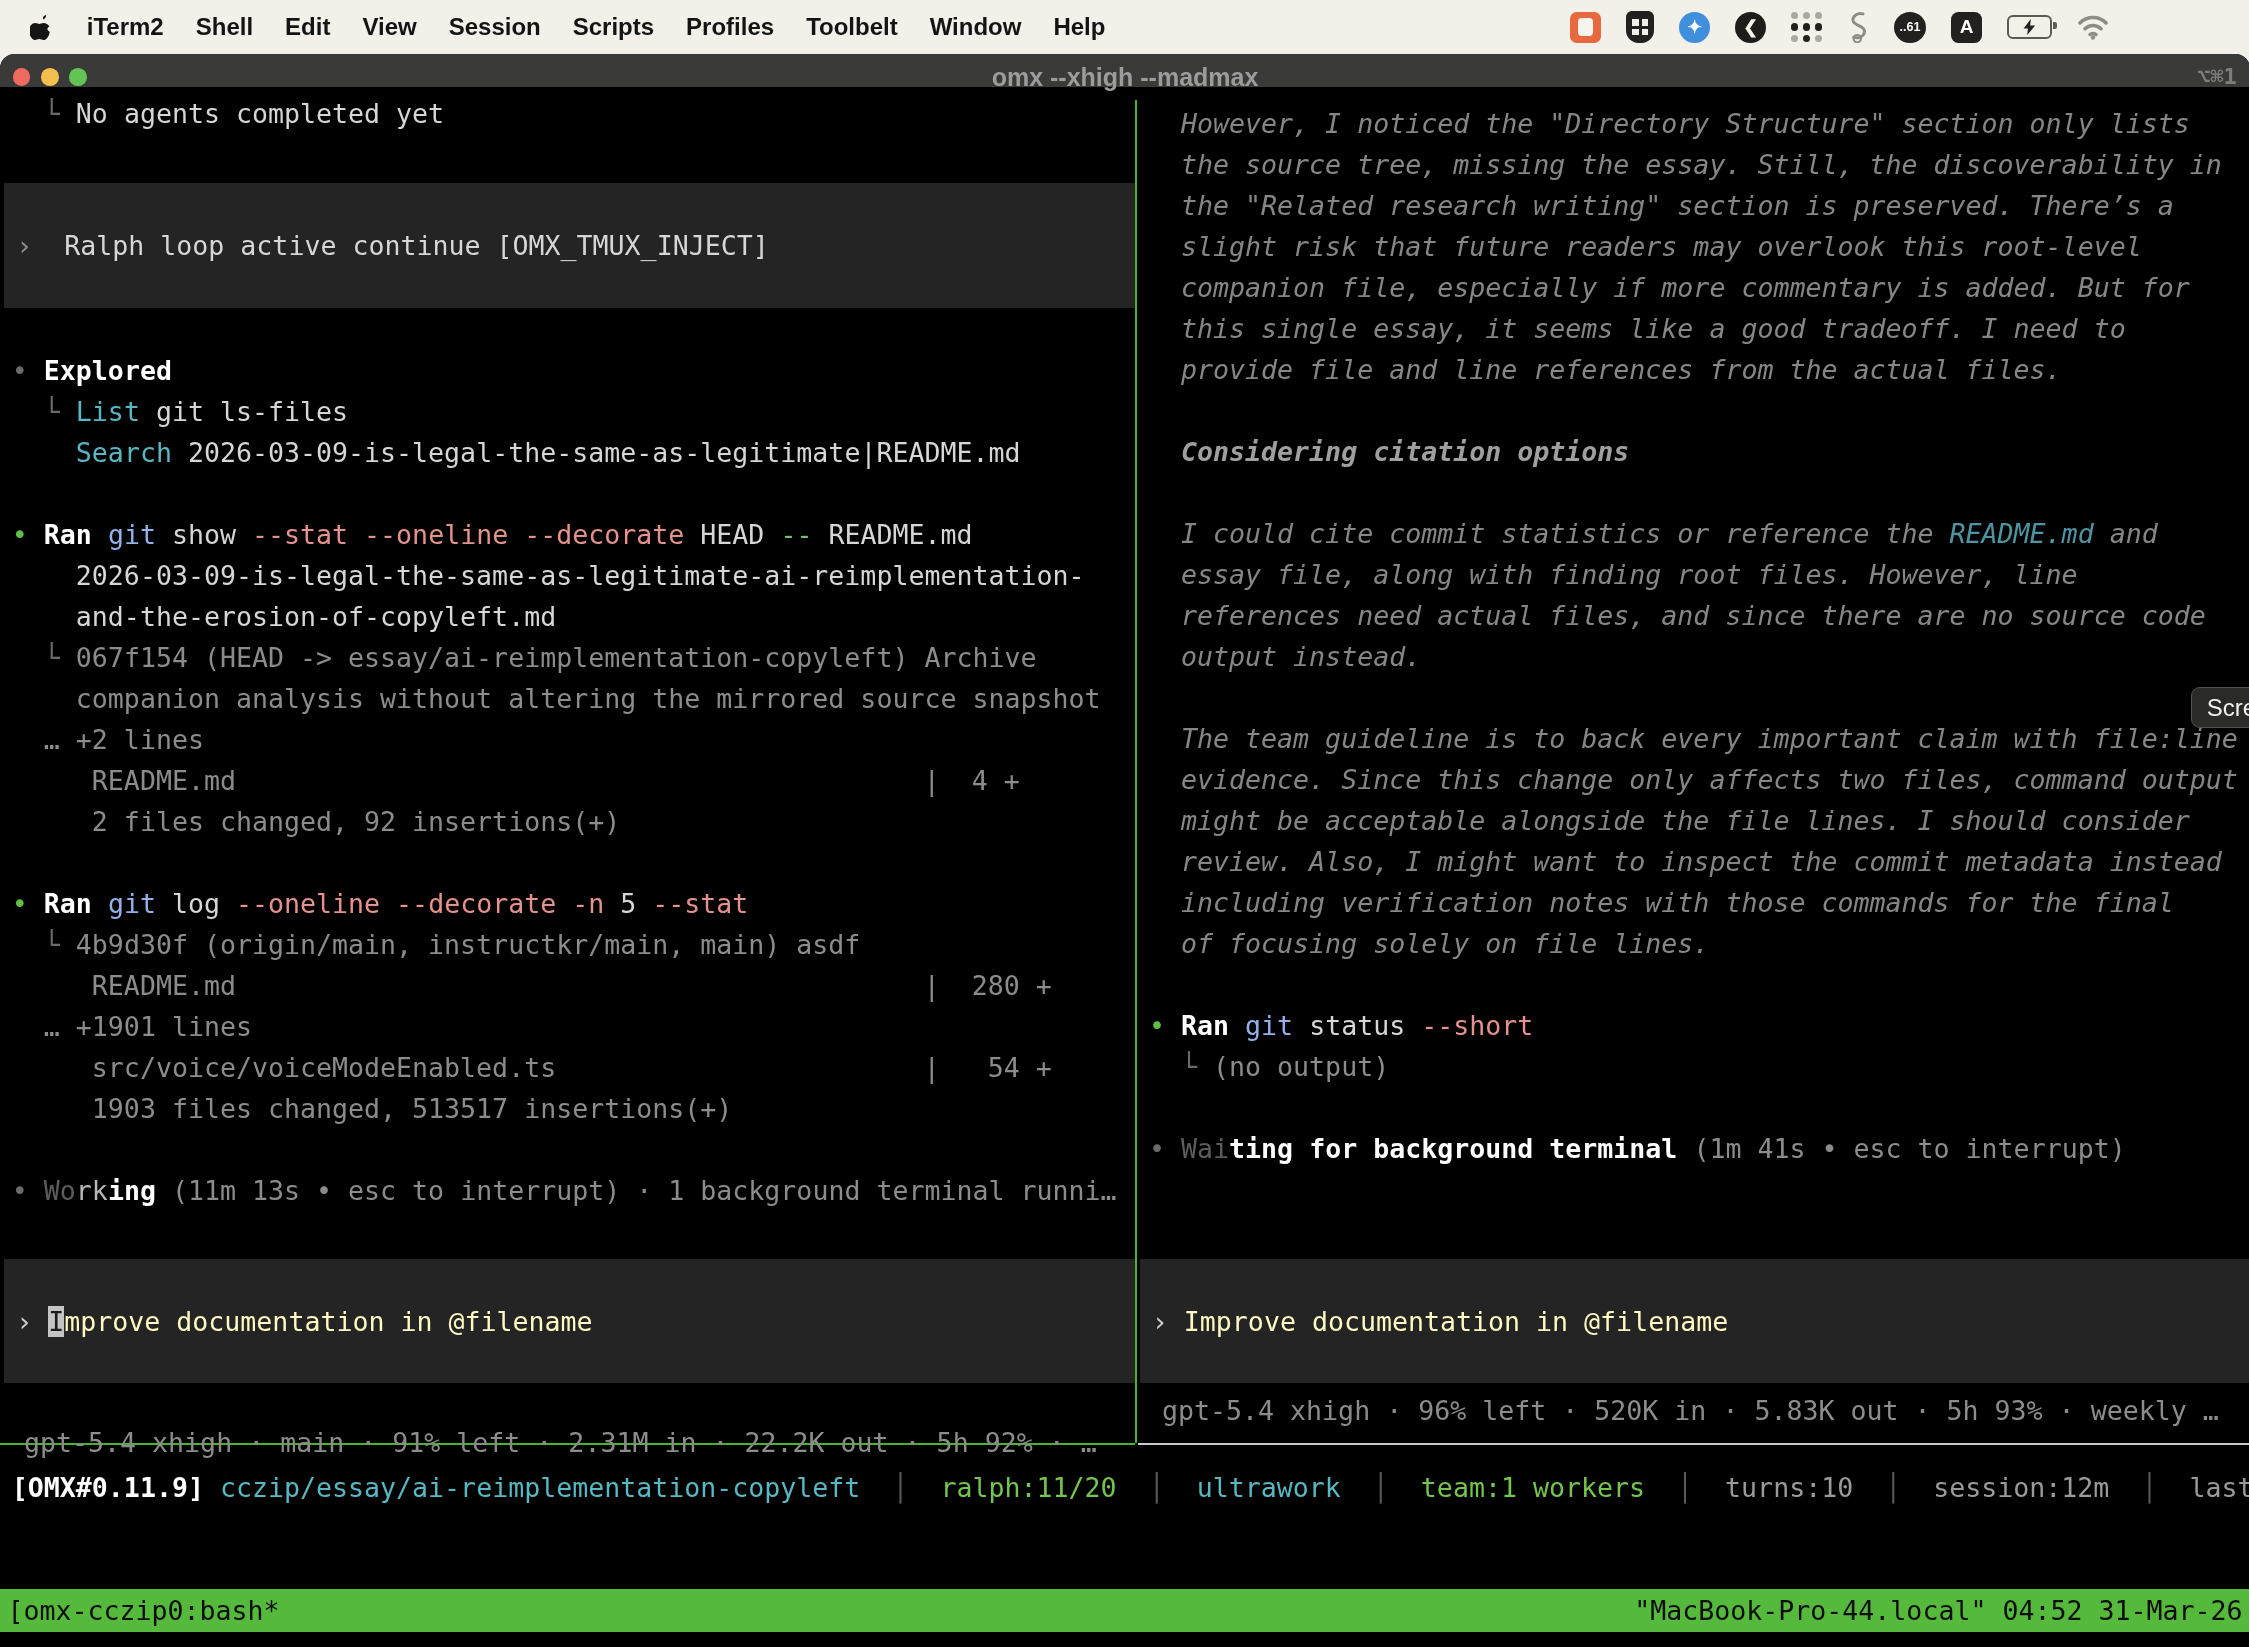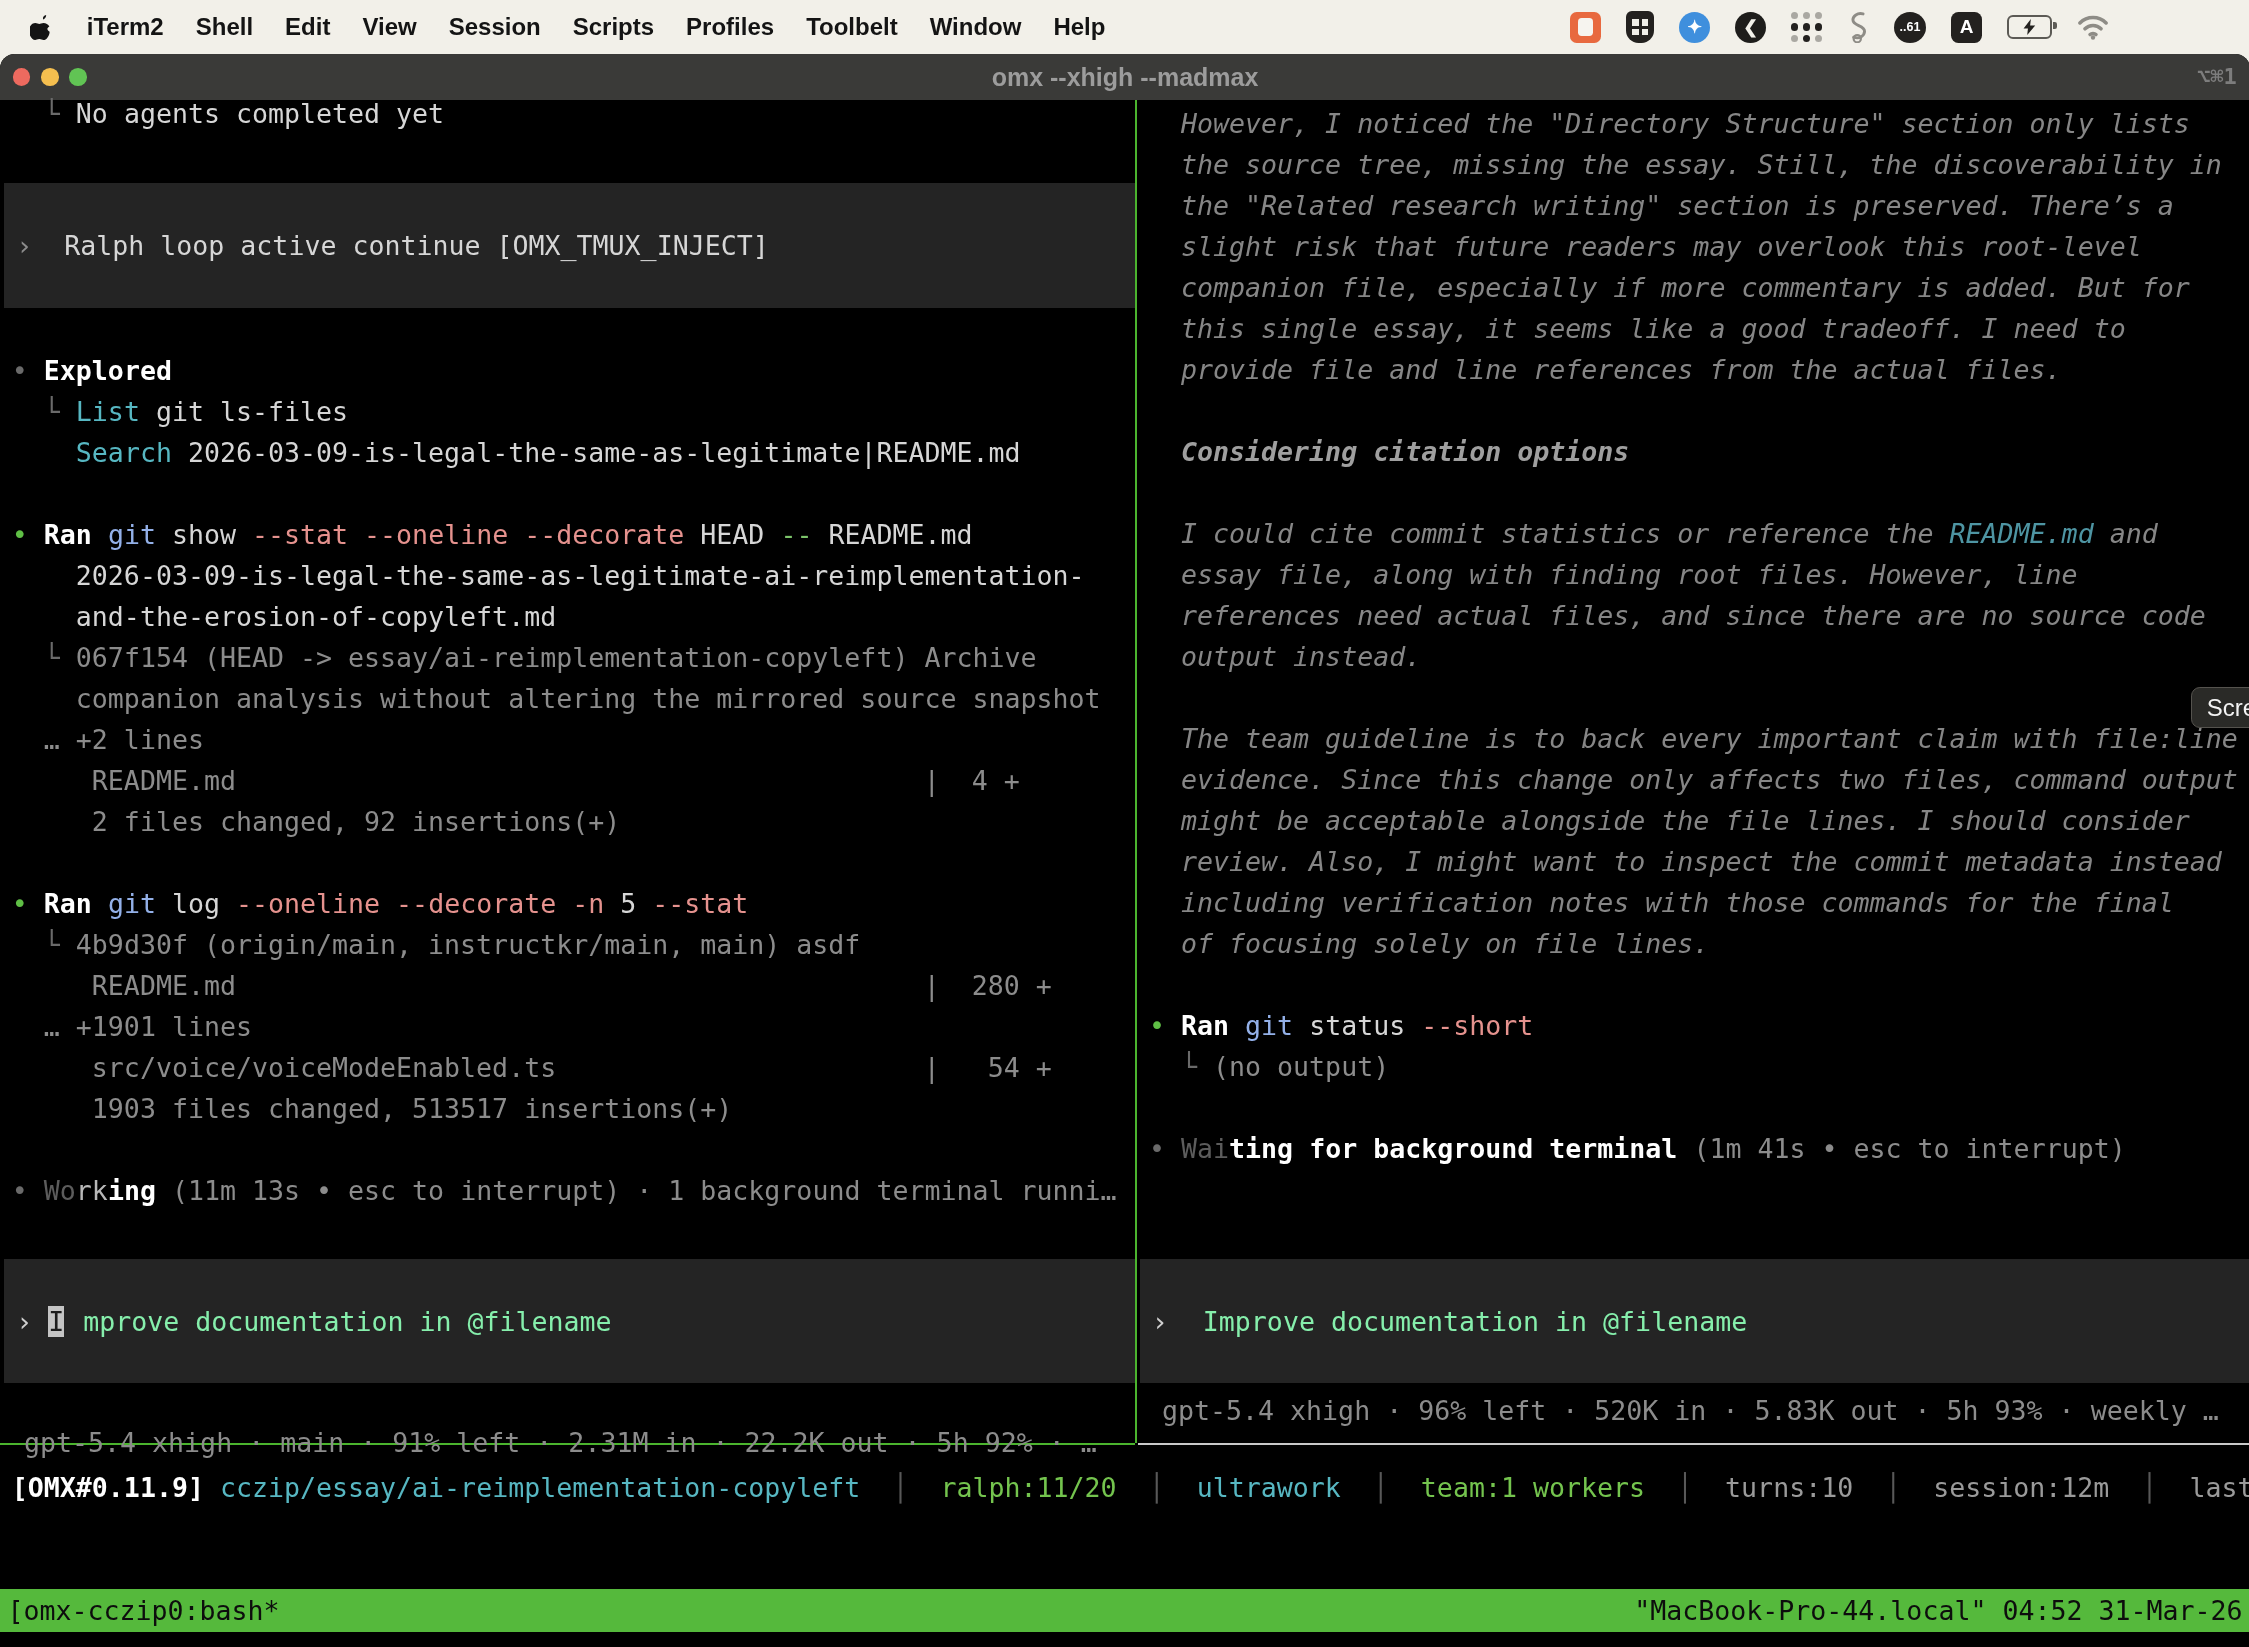--- a/index.html
+++ b/index.html
@@ -27,21 +27,21 @@
   .ic-dots i{width:7.4px;height:7.4px;border-radius:50%;}
   .ic-circle61{width:32px;height:31px;border-radius:50%;background:#23211f;color:#fff;display:flex;align-items:center;justify-content:center;
                font-size:12.5px;font-family:"Liberation Sans",sans-serif;font-weight:bold;}
   .ic-a{width:31px;height:31px;border-radius:7.4px;background:#23211f;color:#fff;display:flex;align-items:center;justify-content:center;font-size:19px;font-weight:bold;}
   .ic-batt{position:relative;width:41px;height:20.7px;border:2.2px solid #5c5a55;border-radius:5.9px;display:flex;align-items:center;justify-content:center;}
   .ic-batt:after{content:"";position:absolute;right:-6.6px;top:5.2px;width:3.7px;height:7.4px;background:#5c5a55;border-radius:0 2.2px 2.2px 0;}
 
   
   .window{position:absolute;top:54px;left:0;width:2250px;height:1594px;background:#000;
           border-radius:14.8px 14.8px 0 0;overflow:hidden;}
-  .titlebar{position:absolute;top:0;left:0;width:100%;height:46px;background:var(--titlebar_bg);}
+  .titlebar{position:absolute;top:0;left:0;width:100%;height:33px;background:var(--titlebar_bg);}
   .tl{position:absolute;top:14px;width:17.7px;height:17.7px;border-radius:50%;}
   .tl.red{left:12.5px;background:#ed6a5f;}
   .tl.yellow{left:41px;background:#f5bf4f;}
   .tl.green{left:69px;background:#61c454;}
   .wtitle{position:absolute;top:0;left:0;width:100%;height:46px;line-height:46px;text-align:center;
           color:#9c9c9c;font-weight:bold;font-size:25px;font-family:"Liberation Sans",sans-serif;}
   .wshortcut{position:absolute;top:0;right:13.3px;height:46px;line-height:46px;color:#7d7d7d;font-size:22px;font-weight:bold;}
 
   .content{position:absolute;top:46px;left:0;width:2250px;height:1206px;background:#000;
            font-size:26.6px;color:var(--text);}
@@ -57,21 +57,21 @@
            display:flex;align-items:center;padding-left:11.8px;box-sizing:border-box;}
   .leftpre{position:absolute;left:11.8px;top:250px;}
   .rightpre{position:absolute;left:1149px;top:3px;}
 
   .promptbox{position:absolute;top:1159px;height:124px;background:var(--box_bg);
              display:flex;align-items:center;padding-left:11.8px;box-sizing:border-box;white-space:pre;}
   .promptbox.left{left:4.4px;width:1131px;}
   .promptbox.right{left:1140px;width:1110px;}
   .chev{color:#cfcfcf;}
   .cursor{background:#c4c4c4;color:#1c1c1c;}
-  .ghost{color:#86efac;margin-left:19px;}
+  .ghost{color:#fef9c3;}
 
   .statusline{position:absolute;top:1290px;height:41px;line-height:41px;color:var(--gray);white-space:pre;}
   .statusline.left{left:24px;margin-top:32px;}
   .statusline.right{left:1162px;}
 
   .omxline{position:absolute;left:11.8px;top:1367px;height:41px;line-height:41px;white-space:pre;}
 
   .tmuxbar{position:absolute;left:0;top:1489px;width:2250px;height:43px;background:var(--green_bar);
            display:flex;justify-content:space-between;align-items:center;color:#0d0d0d;
            padding:0 7.4px;box-sizing:border-box;white-space:pre;}

